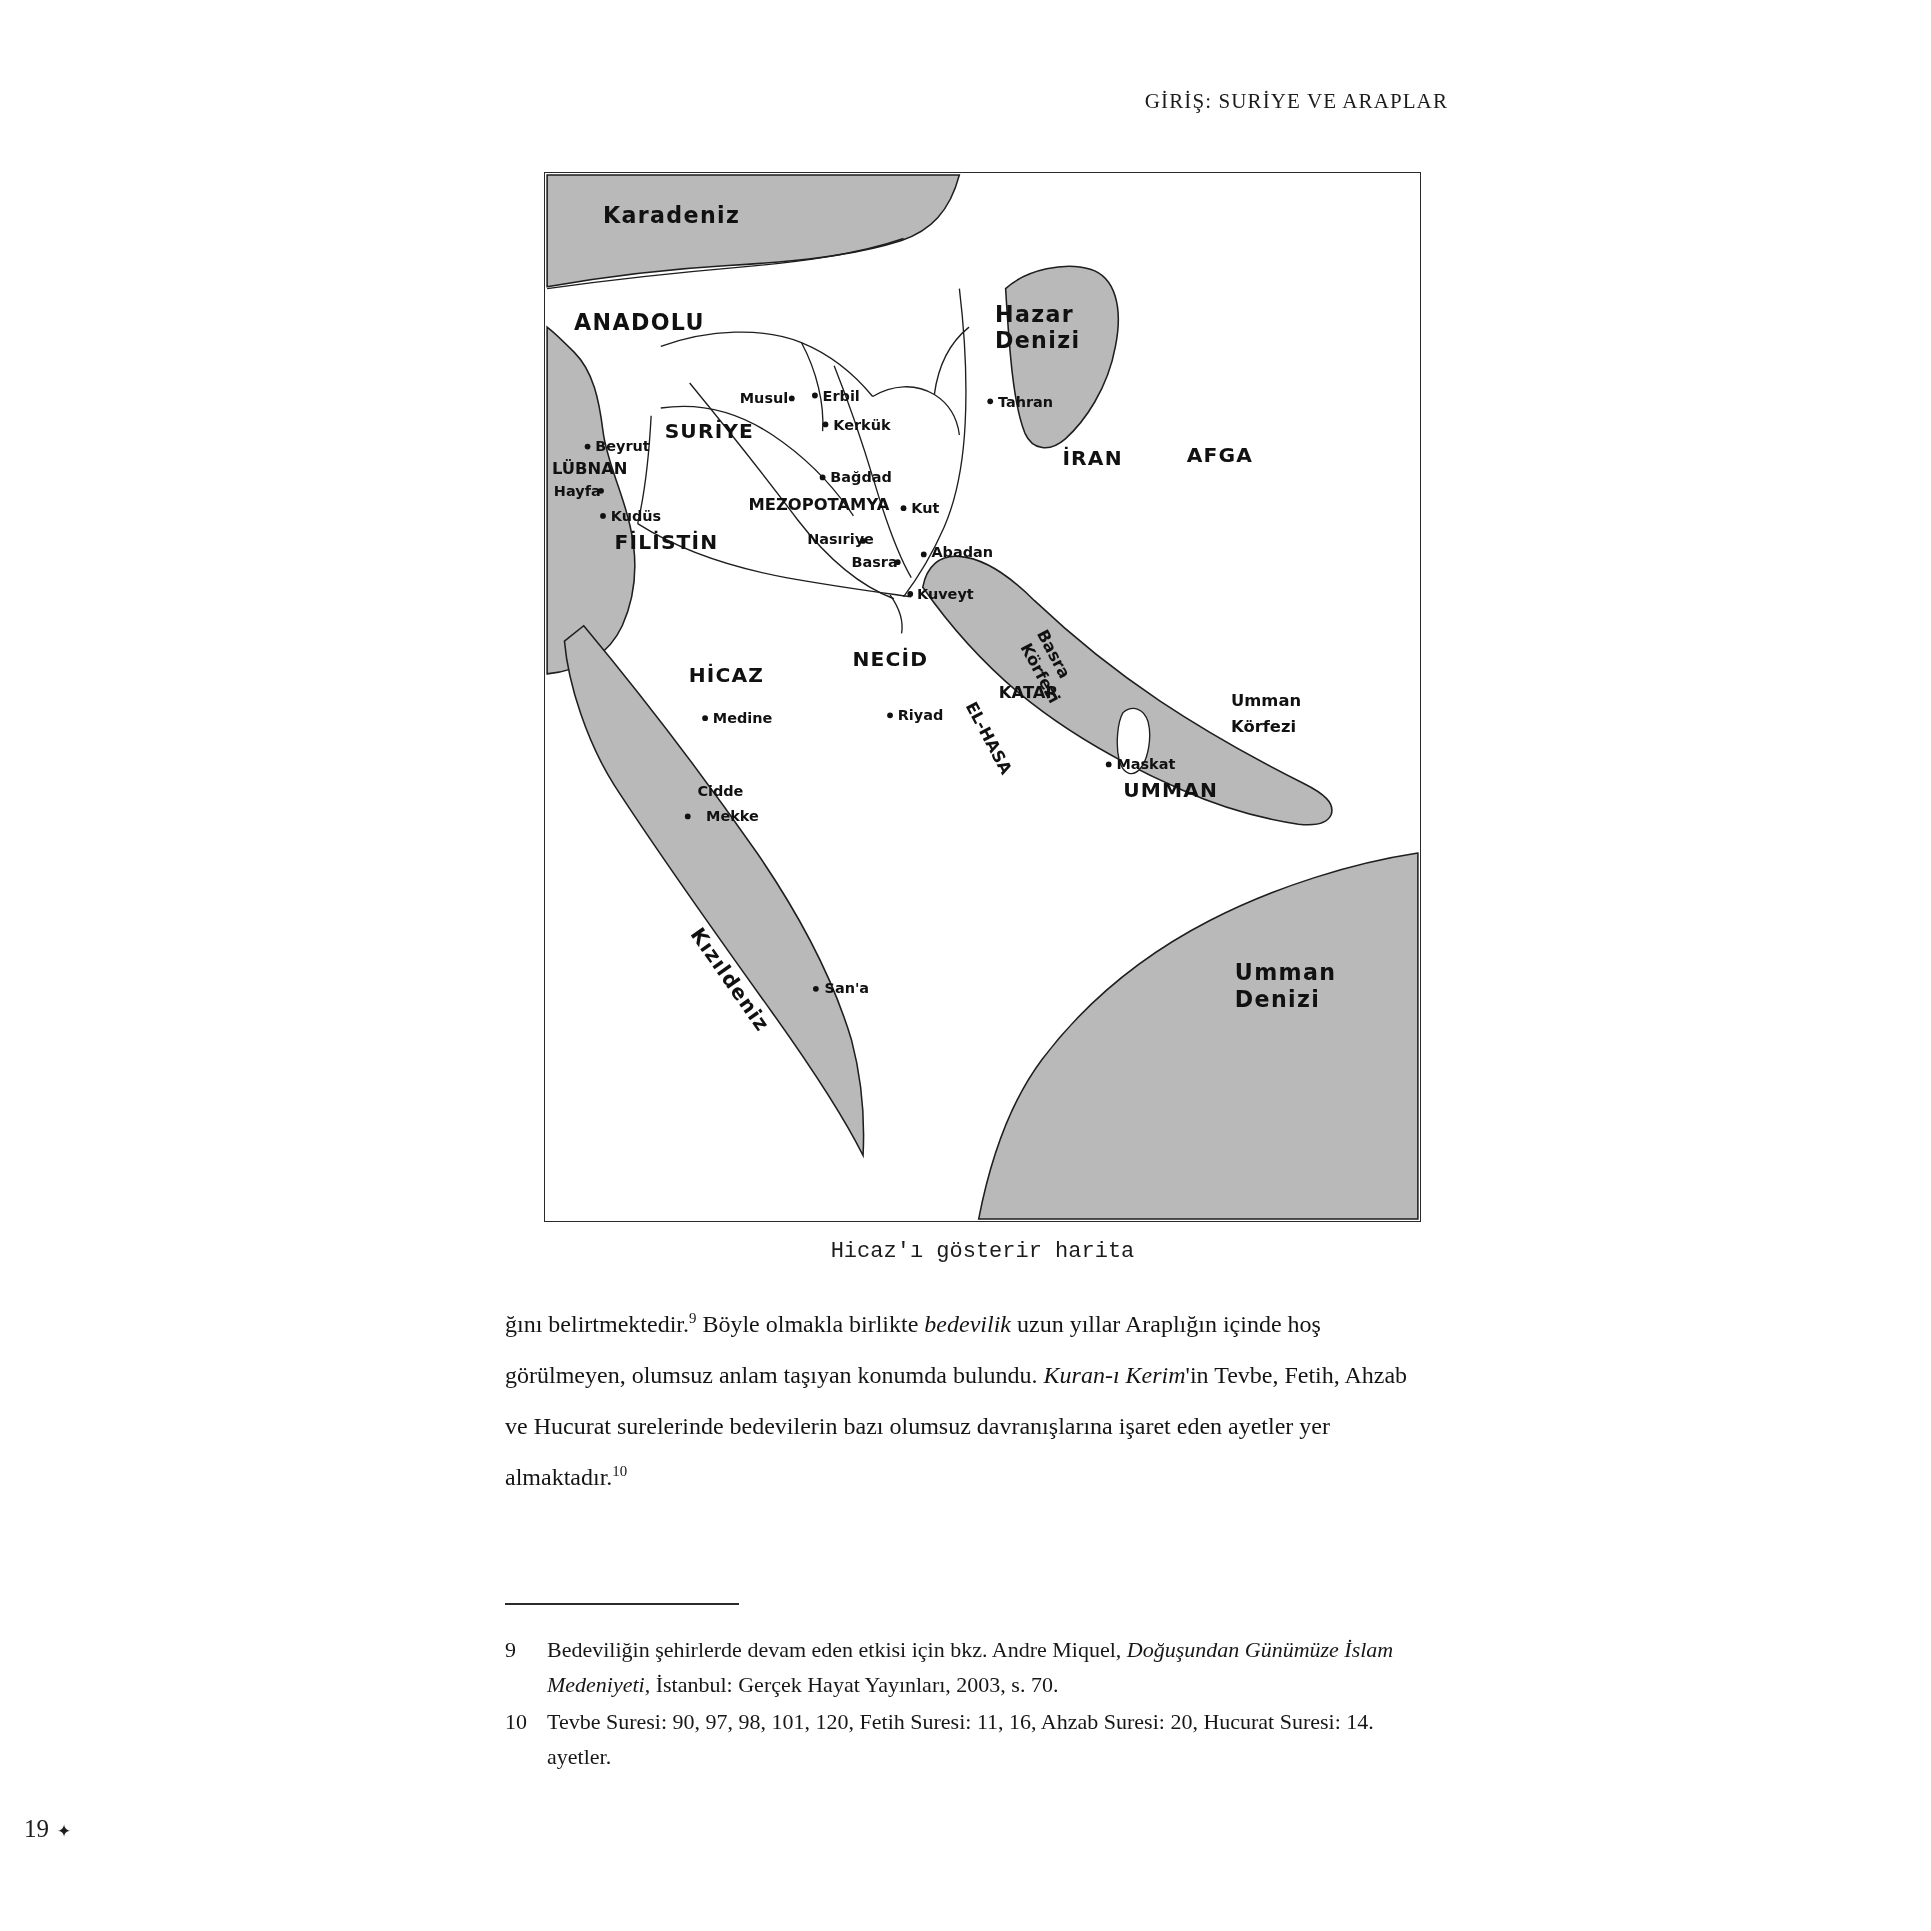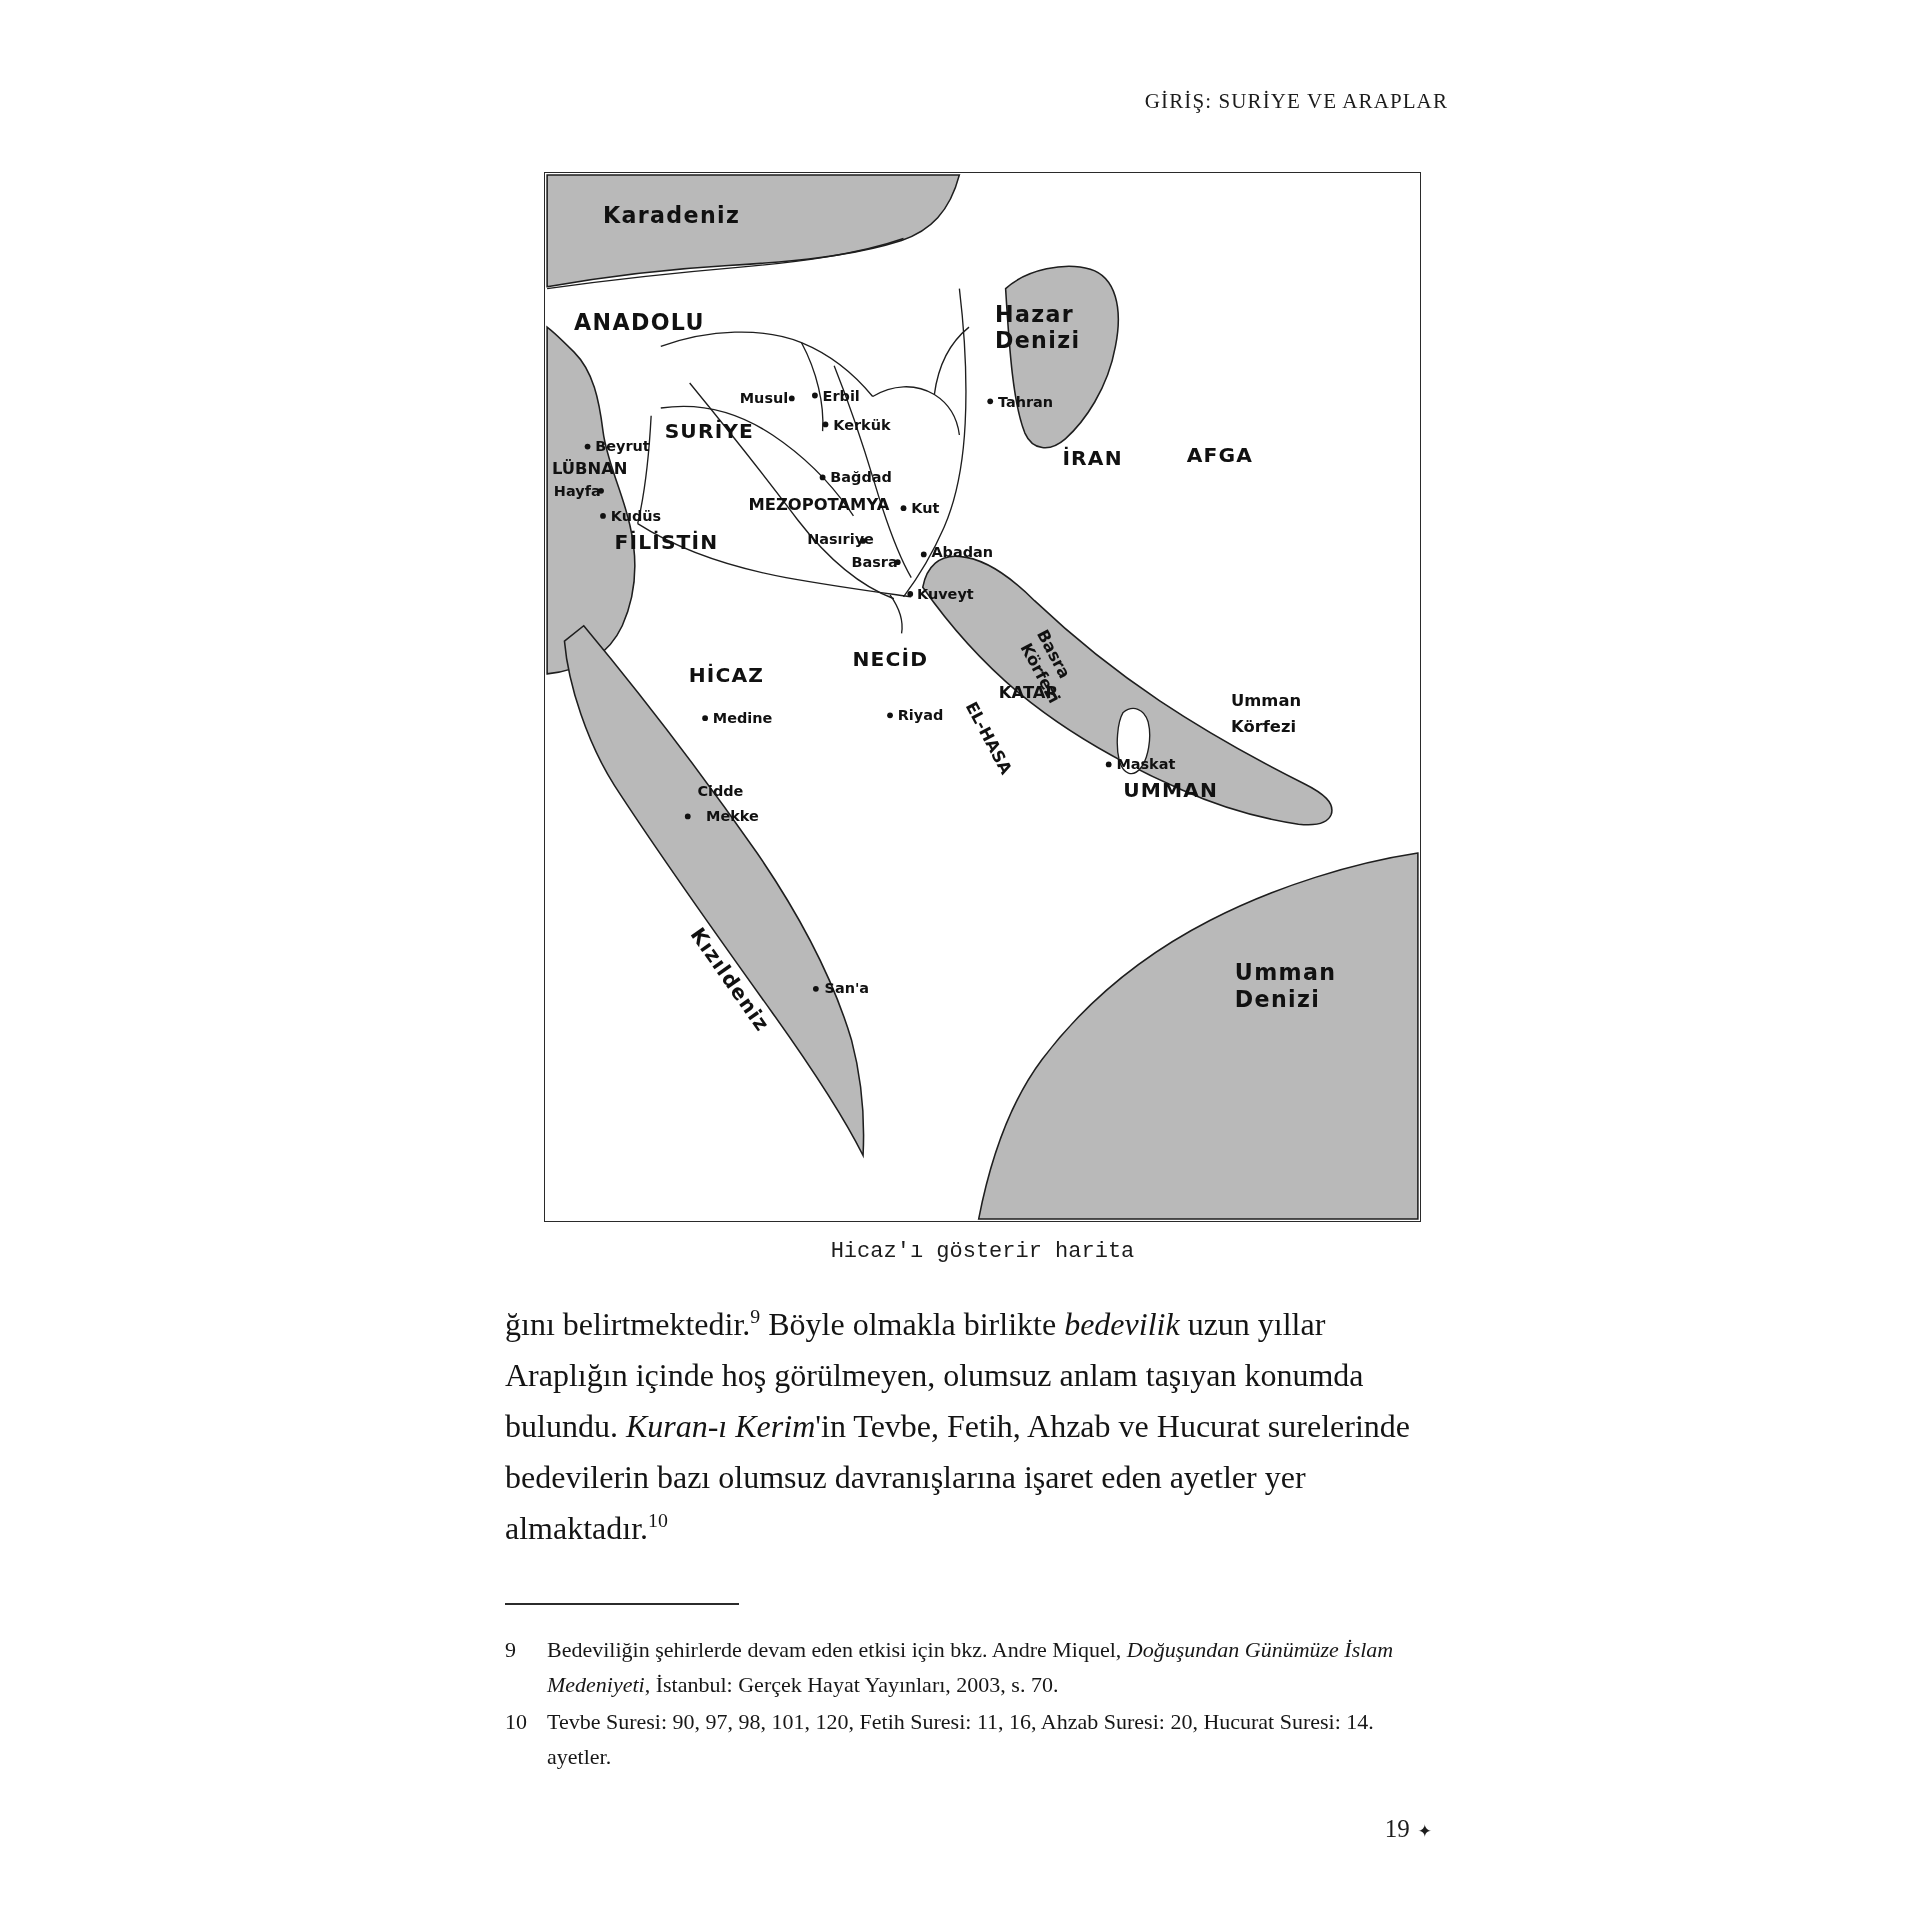--- a/index.html
+++ b/index.html
@@ -71,21 +71,21 @@
     color: #1c1c1c;
   }
 
   
   .body-text {
     position: absolute;
     left: 505px;
     top: 1299px;
     width: 927px;
     font-family: "Liberation Serif", serif;
-    font-size: 32px;
+    font-size: 24px;
     line-height: 51px;
     color: #141414;
     text-align: left;
   }
   .body-text p { margin: 0; }
   .body-text i { font-style: italic; }
   sup {
     font-size: 0.62em;
     vertical-align: super;
     line-height: 0;
@@ -121,24 +121,25 @@
     top: 0;
   }
   .fn i { font-style: italic; }
 
   
   .folio {
     position: absolute;
     left: 0;
     top: 1815px;
     width: 1432px;
-    text-align: right;
+    text-align: left;
     font-family: "Liberation Serif", serif;
     font-size: 25px;
     color: #1c1c1c;
+    padding-left: 24px;
   }
   .folio .mark {
     font-size: 17.4px;
     vertical-align: middle;
     margin-left: 7.7px;
   }
 
   
   .mlabel {
     font-family: "DejaVu Sans", sans-serif;

